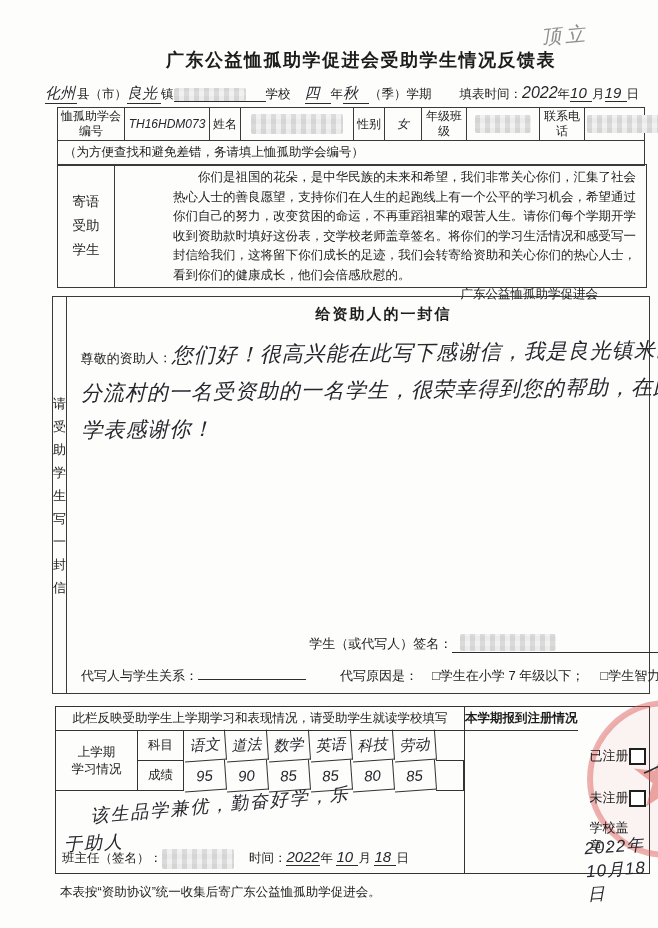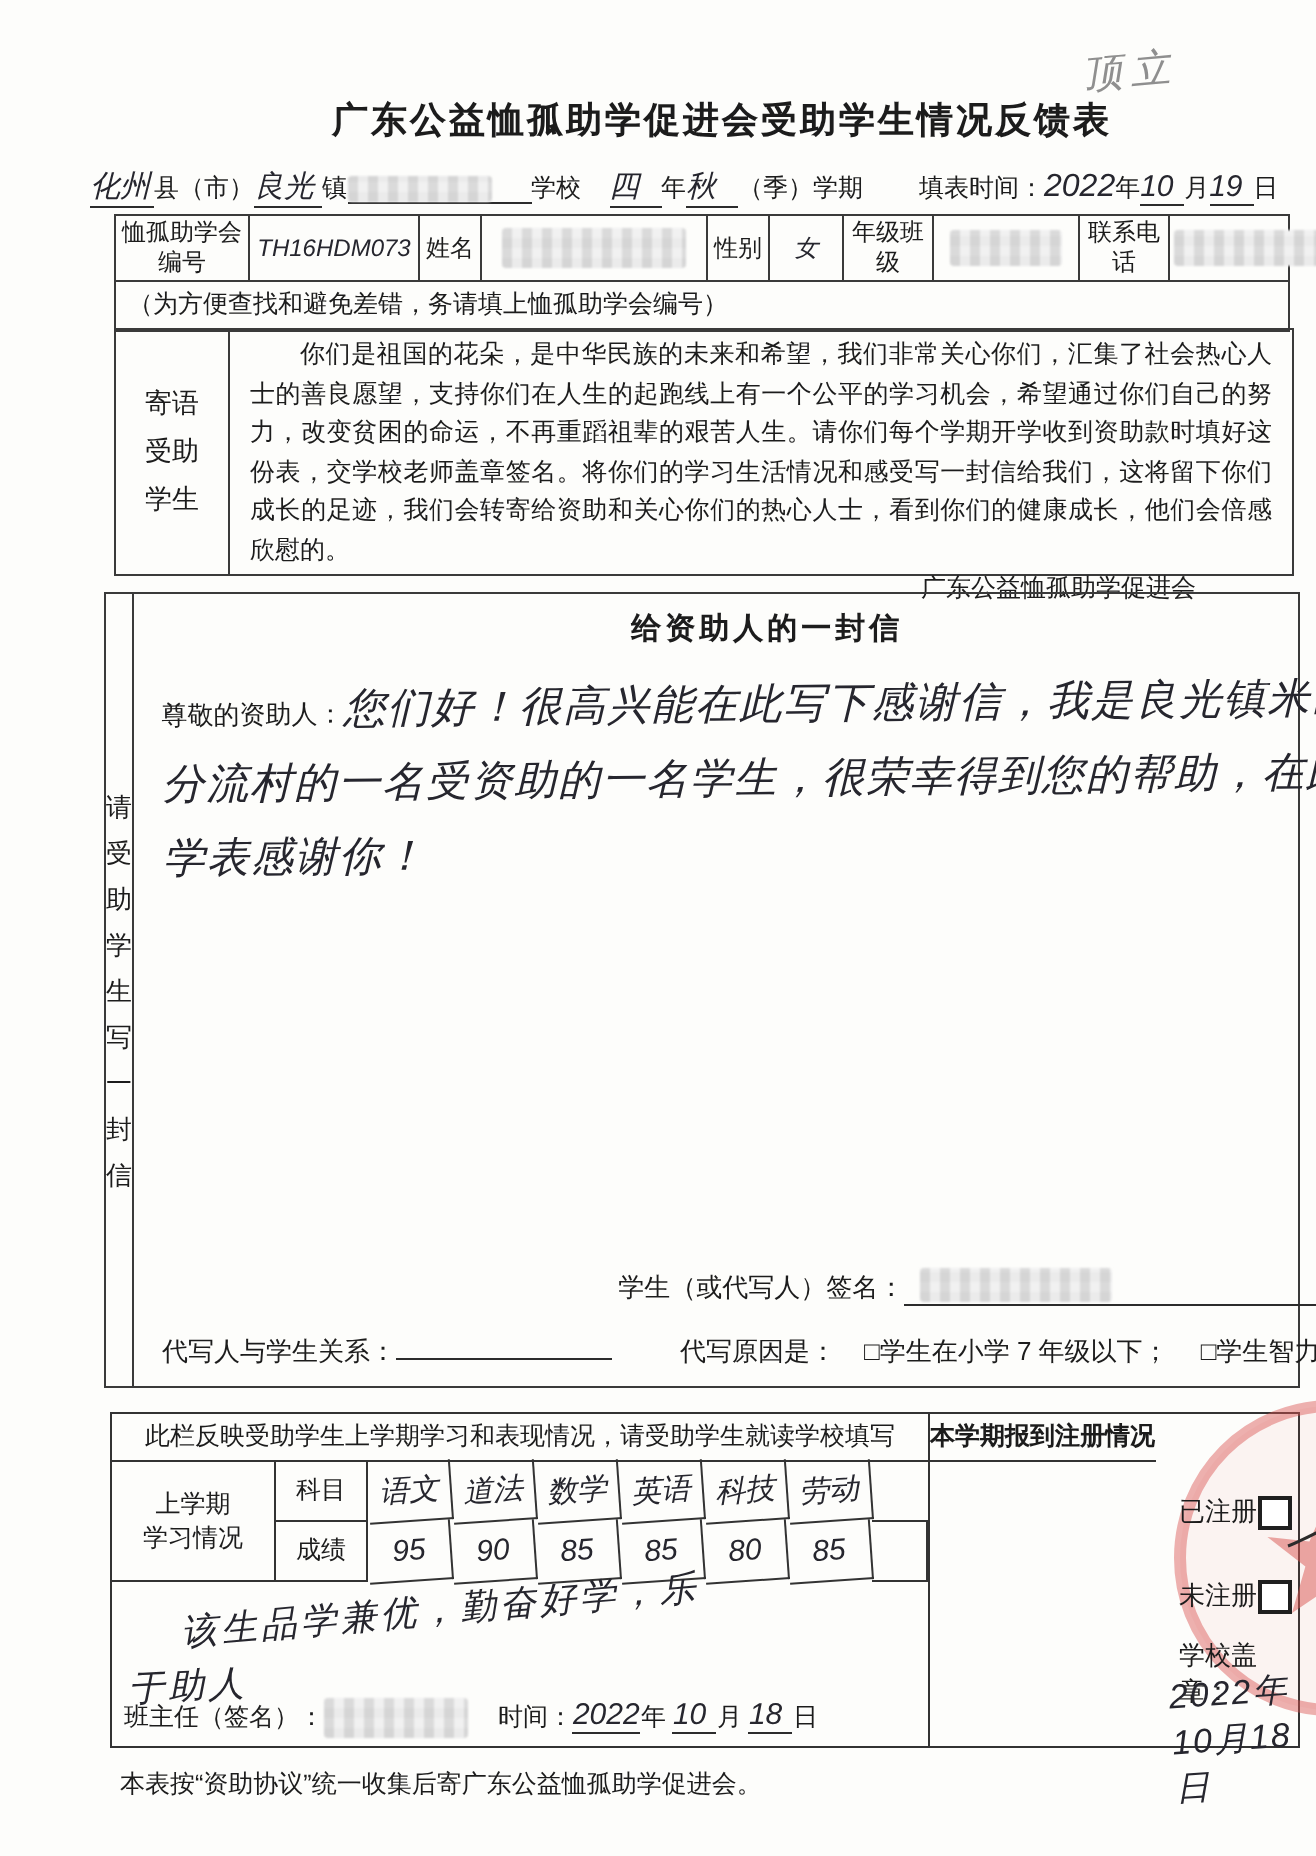--- a/index.html
+++ b/index.html
@@ -31,21 +31,21 @@
   
   table.info{ position:absolute; top:107px; left:57px; width:588px; border-collapse:collapse; table-layout:fixed;}
   table.info td{ border:1.4px solid #3a3a3a; font-size:12px; text-align:center; padding:1px 2px; line-height:1.25;}
   table.info td.note{ text-align:left; padding:2px 6px; font-size:12.5px; height:20px;}
   
   .msg{ position:absolute; top:164px; left:57px; width:588px; height:122px;
         border:1.5px solid #3a3a3a; display:flex; }
   .msg-side{ width:56px; border-right:1.4px solid #3a3a3a; display:flex; flex-direction:column;
              justify-content:center; align-items:center; font-size:13.5px; line-height:24px; }
   .msg-body{ flex:1; padding:3px 10px 0 10px; font-size:12.5px; line-height:19.5px; text-align:justify; }
-  .msg-body .indent{ text-indent:2em; }
+  .msg-body .indent{ text-indent:2em;margin-left:48px; }
   .msg-sign{ text-align:right; padding-right:38px; }
   
   .letter{ position:absolute; top:296px; left:52px; width:596px; height:396px;
            border:1.5px solid #3a3a3a; display:flex; }
   .letter-side{ width:26px; border-right:1.3px solid #3a3a3a; display:flex; flex-direction:column;
                 justify-content:center; align-items:center; font-size:13px; line-height:23px;}
   .letter-main{ flex:1; display:flex; flex-direction:column; padding:6px 14px 8px 14px; position:relative;}
   .letter-title{ text-align:center; font-weight:bold; font-size:15px; letter-spacing:2px; margin:2px 0 10px 0;}
   .letter-para{ font-size:13px; transform:rotate(-0.6deg); }
   .letter-para .hw-letter{ font-size:21px; line-height:37px; letter-spacing:1px;}

